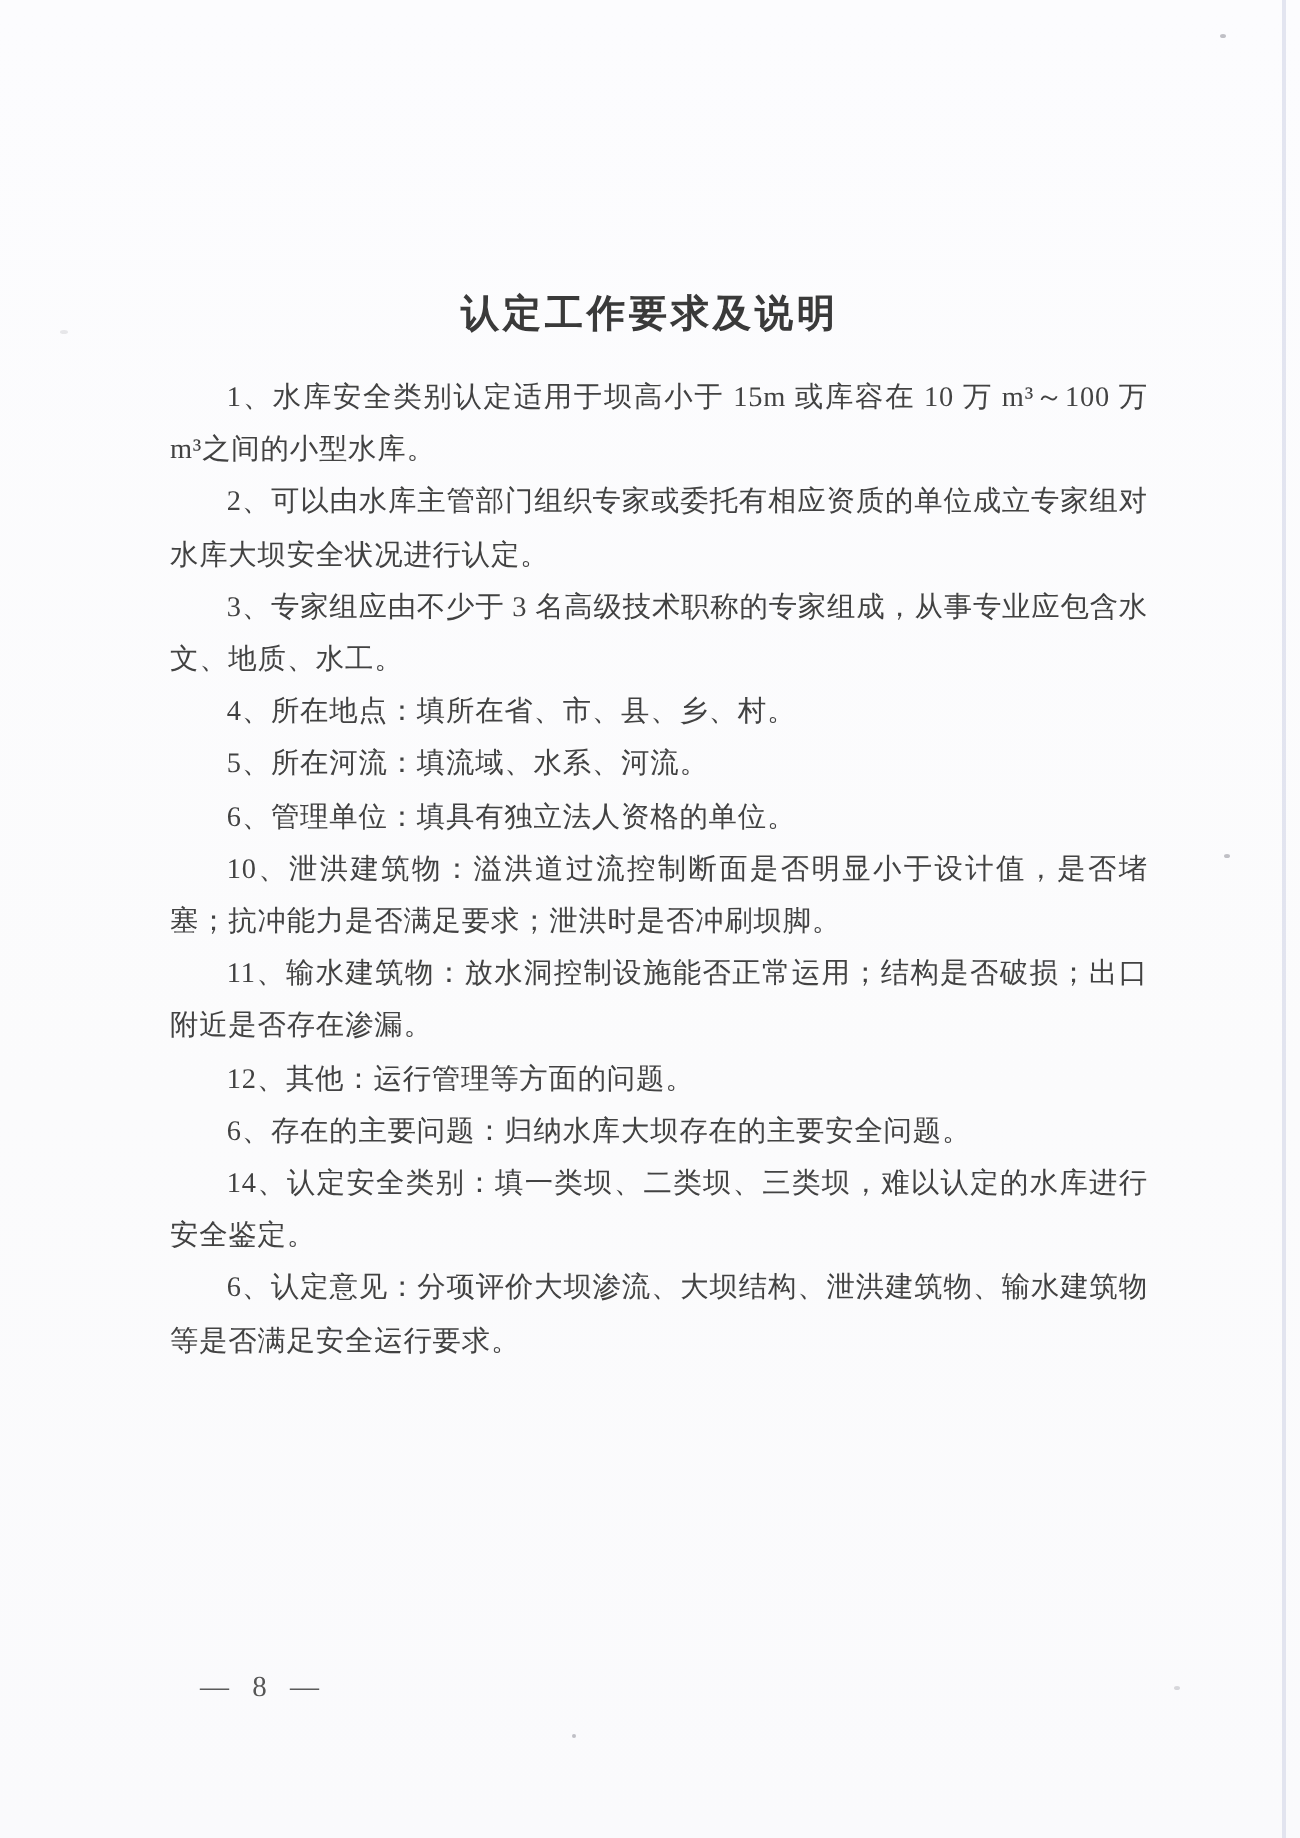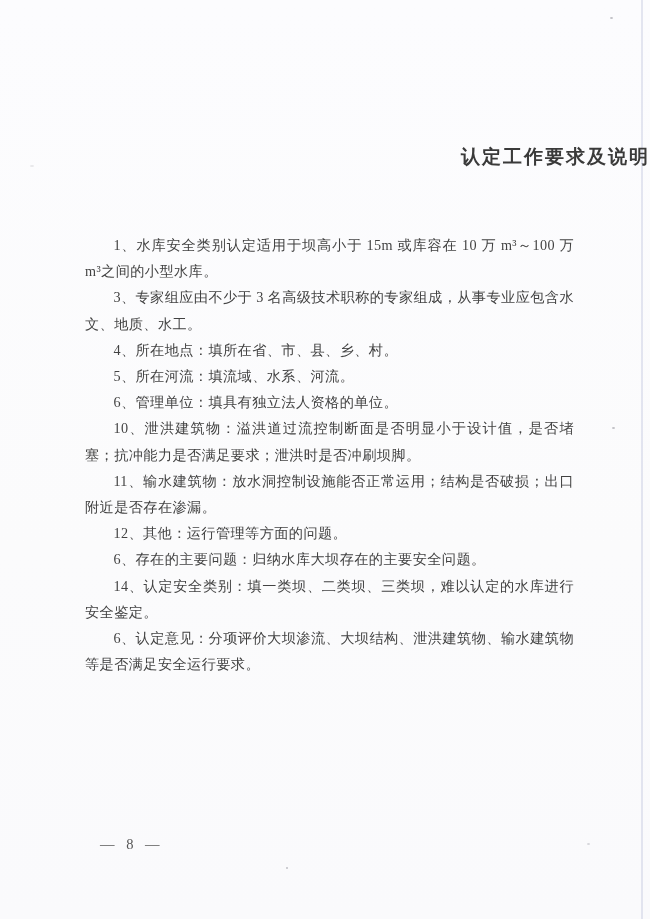--- a/index.html
+++ b/index.html
@@ -25,33 +25,32 @@
     right: 7px;
     width: 2px;
     height: 919px;
     background: rgba(180, 185, 215, 0.35);
   }
   .doc-title {
     position: absolute;
     top: 131px;
     left: 0;
     width: 650px;
-    text-align: right;
+    text-align: center;
     font-family: "Liberation Sans", sans-serif;
     font-size: 19px;
     font-weight: 700;
     letter-spacing: 2px;
     color: #3a3a3a;
   }
   .doc-body {
     position: absolute;
     top: 186px;
     left: 85px;
     width: 489px;
-    margin-top: 46px;
   }
   .doc-body p {
     margin: 0;
     padding: 0;
     text-indent: 2em;
     font-size: 14.2px;
     line-height: 26.2px;
     text-align: justify;
     letter-spacing: 0.4px;
     color: #424242;
@@ -80,20 +79,21 @@
 <body>
 
 <div class="scan-page">
 
   <div class="scan-edge-line"></div>
 
   <h1 class="doc-title">认定工作要求及说明</h1>
 
   <div class="doc-body">
     <p>1、水库安全类别认定适用于坝高小于 15m 或库容在 10 万 m³～100 万 m³之间的小型水库。</p>
+    <p>2、可以由水库主管部门组织专家或委托有相应资质的单位成立专家组对水库大坝安全状况进行认定。</p>
     <p>3、专家组应由不少于 3 名高级技术职称的专家组成，从事专业应包含水文、地质、水工。</p>
     <p>4、所在地点：填所在省、市、县、乡、村。</p>
     <p>5、所在河流：填流域、水系、河流。</p>
     <p>6、管理单位：填具有独立法人资格的单位。</p>
     <p>10、泄洪建筑物：溢洪道过流控制断面是否明显小于设计值，是否堵塞；抗冲能力是否满足要求；泄洪时是否冲刷坝脚。</p>
     <p>11、输水建筑物：放水洞控制设施能否正常运用；结构是否破损；出口附近是否存在渗漏。</p>
     <p>12、其他：运行管理等方面的问题。</p>
     <p>6、存在的主要问题：归纳水库大坝存在的主要安全问题。</p>
     <p>14、认定安全类别：填一类坝、二类坝、三类坝，难以认定的水库进行安全鉴定。</p>
     <p>6、认定意见：分项评价大坝渗流、大坝结构、泄洪建筑物、输水建筑物等是否满足安全运行要求。</p>

